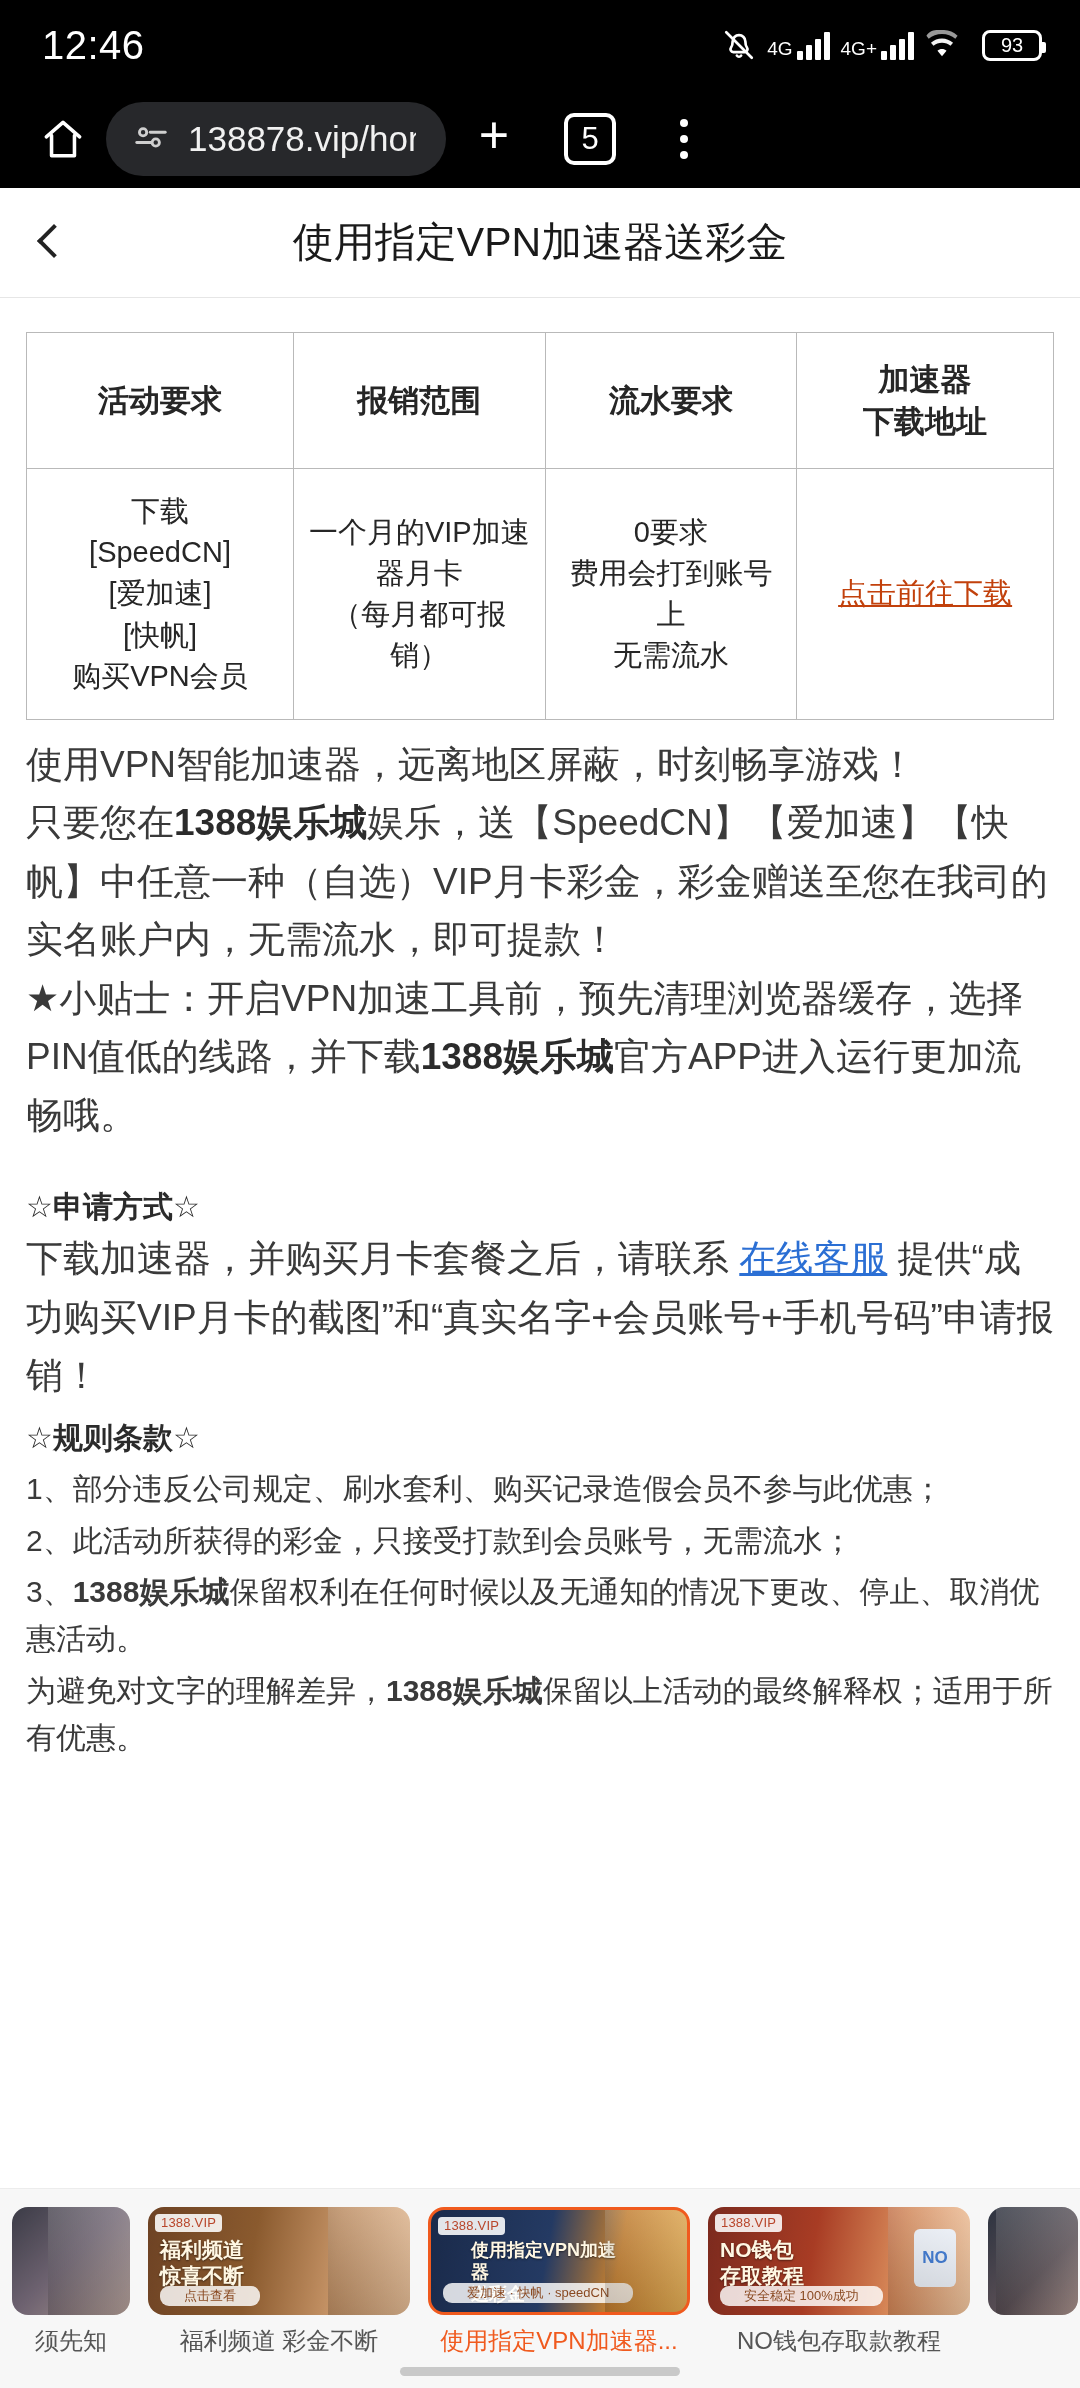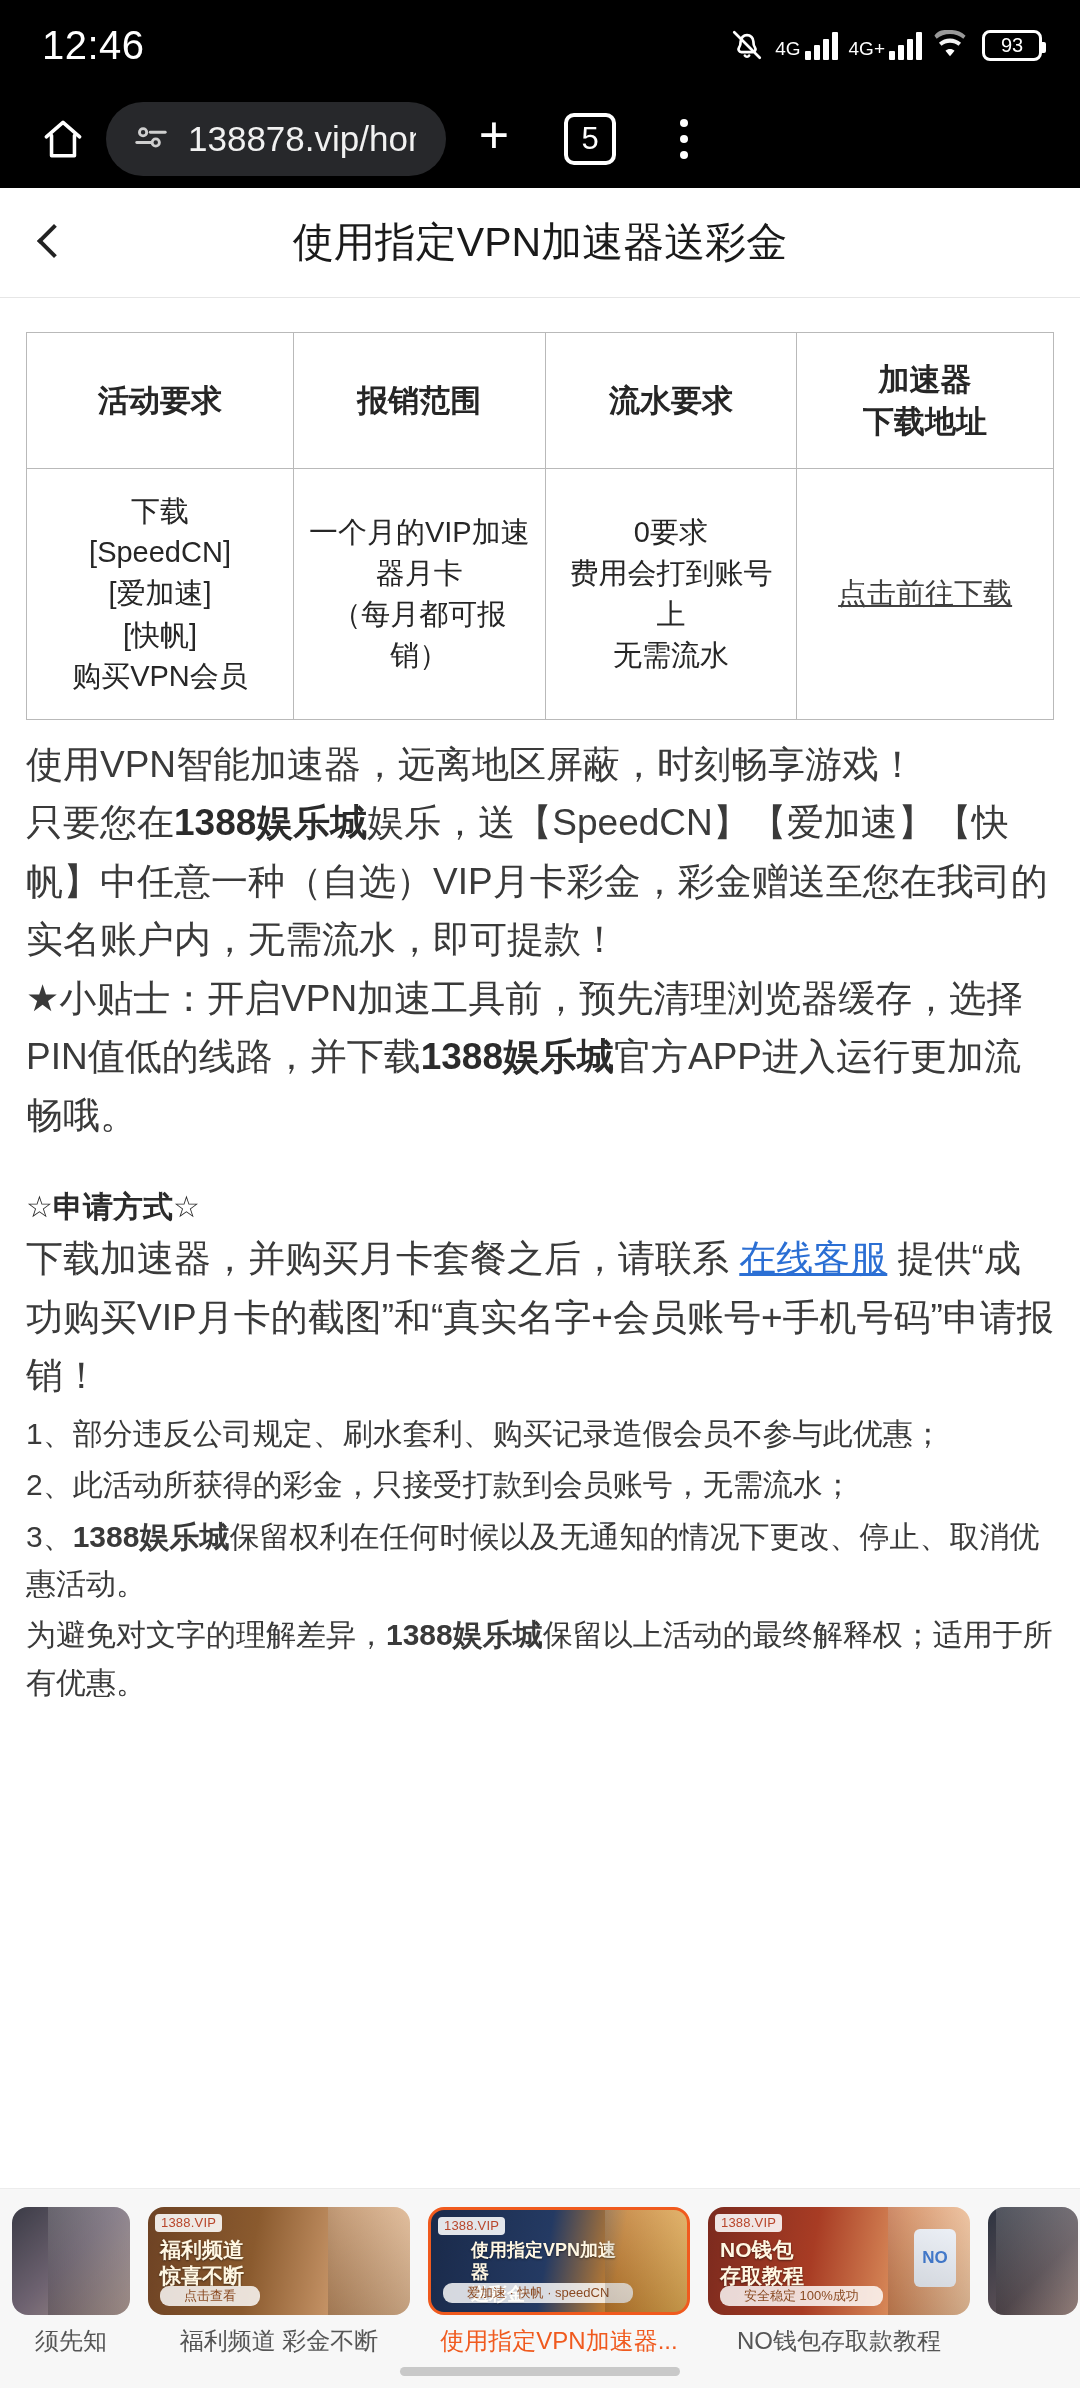--- a/index.html
+++ b/index.html
@@ -42,21 +42,21 @@
   .net-label { font-size: 19px; line-height: 1; margin-bottom: 2px; margin-right: 1px; }
   .netgroup { display: flex; align-items: flex-end; gap: 3px; }
   .battery {
     border: 3px solid #ffffff;
     border-radius: 8px;
     width: 60px; height: 31px;
     font-size: 20px;
     color: #ffffff;
     display: flex; align-items: center; justify-content: center;
     position: relative;
-    margin-left: 4px;
+    margin-left: 12px;
   }
   .battery::after {
     content: "";
     position: absolute; right: -7px; top: 9px;
     width: 4px; height: 11px; background: #ffffff;
     border-radius: 0 2px 2px 0;
   }
 
   
   .browserbar {
@@ -166,21 +166,21 @@
     font-size: 29px;
     font-weight: 400;
     padding: 22px 10px;
     line-height: 1.42;
   }
   table.promo col.c1 { width: 26%; }
   table.promo col.c2 { width: 24.5%; }
   table.promo col.c3 { width: 24.5%; }
   table.promo col.c4 { width: 25%; }
   .dl-link {
-    color: #404040;
+    color: #c2410c;
     text-decoration: underline;
     font-size: 29px;
   }
 
   .para {
     font-size: 37px;
     line-height: 1.58;
     color: #3a3a3a;
     margin: 16px 0 0 0;
     word-break: break-word;
@@ -448,20 +448,21 @@
   <p class="para tight">
     <span>★小贴士：开启VPN加速工具前，预先清理浏览器缓存，选择PIN值低的线路，并下载</span><b>1388娱乐城</b><span>官方APP进入运行更加流畅哦。</span>
   </p>
 
   <p class="sectitle">☆申请方式☆</p>
 
   <p class="para tight">
     <span>下载加速器，并购买月卡套餐之后，请联系</span> <a class="svc-link" href="#">在线客服</a> <span>提供“成功购买VIP月卡的截图”和“真实名字+会员账号+手机号码”申请报销！</span>
   </p>
 
+  <p class="sectitle2">☆规则条款☆</p>
 
   <p class="list-line">1、部分违反公司规定、刷水套利、购买记录造假会员不参与此优惠；</p>
   <p class="list-line">2、此活动所获得的彩金，只接受打款到会员账号，无需流水；</p>
   <p class="list-line">
     <span>3、</span><b>1388娱乐城</b><span>保留权利在任何时候以及无通知的情况下更改、停止、取消优惠活动。</span>
   </p>
   <p class="list-line">
     <span>为避免对文字的理解差异，</span><b>1388娱乐城</b><span>保留以上活动的最终解释权；适用于所有优惠。</span>
   </p>
 </div>

